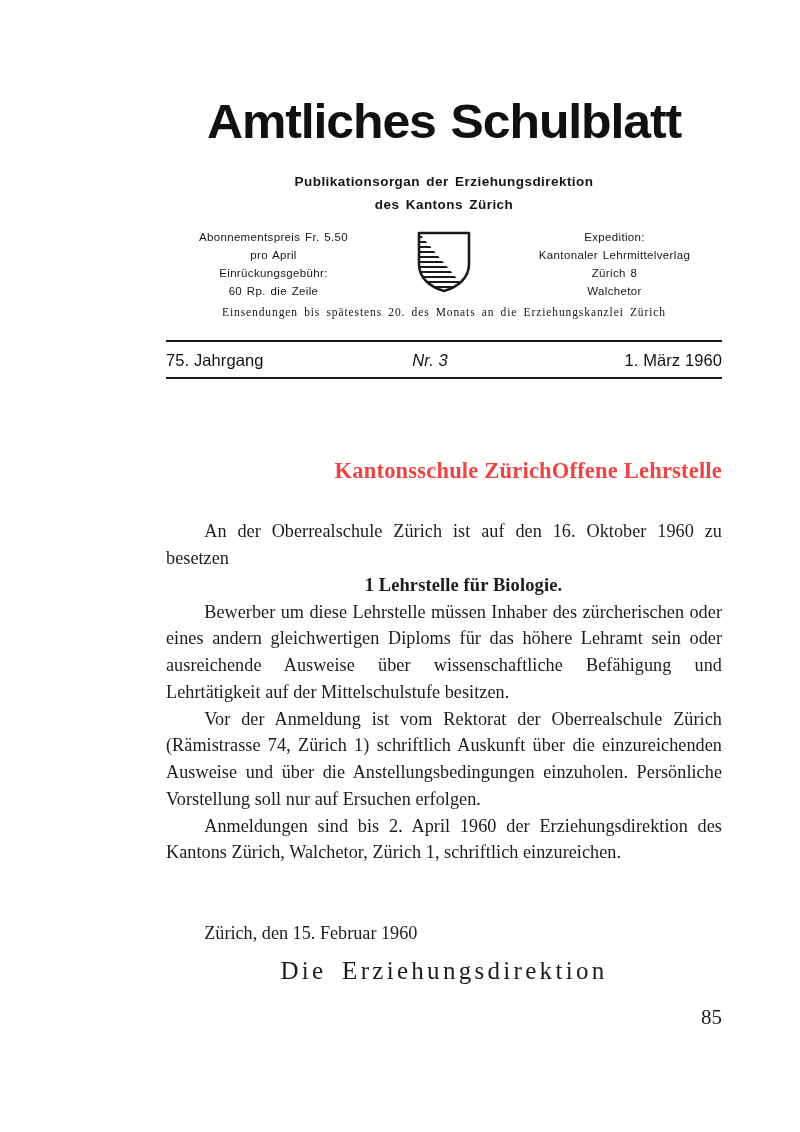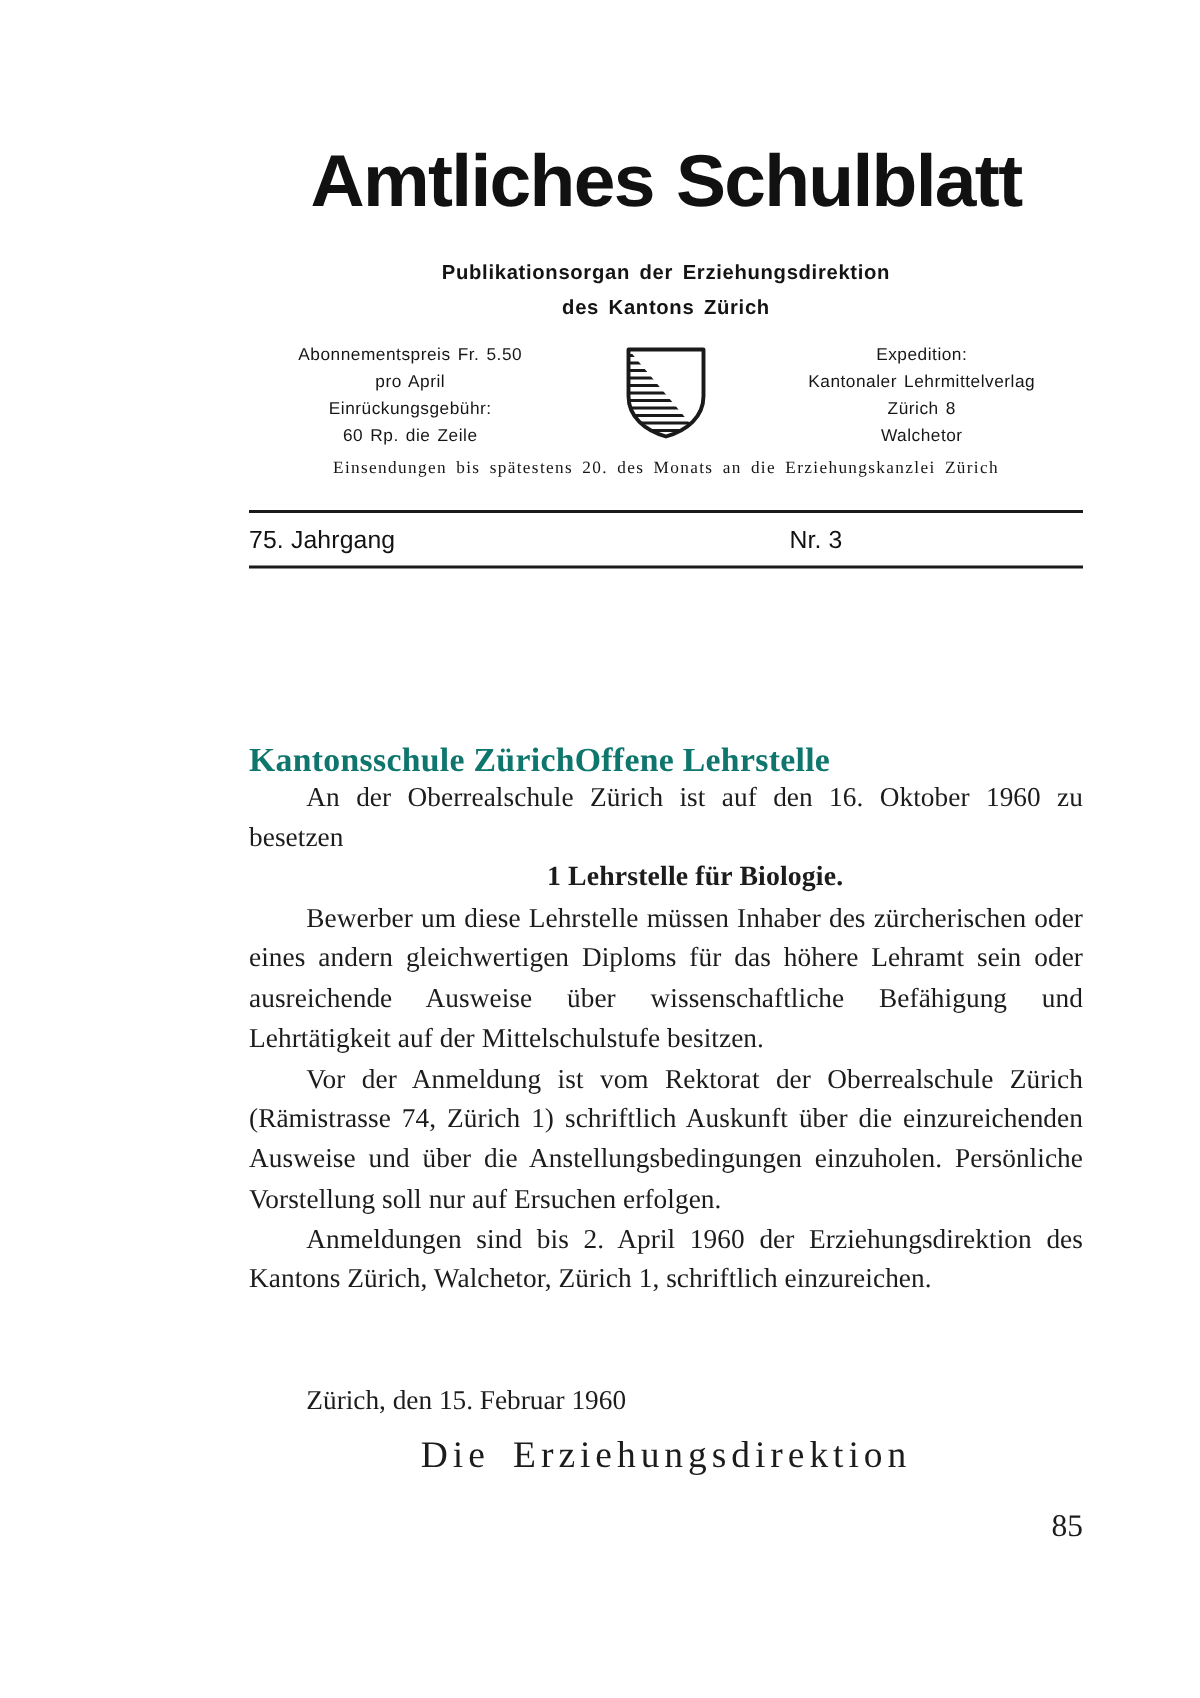--- a/index.html
+++ b/index.html
@@ -111,35 +111,34 @@
     height: 30px;
     display: flex;
     align-items: center;
     font-family: "Liberation Sans", "DejaVu Sans", sans-serif;
     font-size: 16.5px;
     letter-spacing: 0.1px;
     color: #121212;
     gap: 28px;
   }
   .issue-line .year   { flex: 0 0 200px; text-align: left; }
-  .issue-line .number { flex: 1 1 auto;  text-align: center; padding-right: 28px; }
+  .issue-line .number { flex: 1 1 auto;  text-align: center; padding-right: 28px; font-style: italic; }
   .issue-line .date   { flex: 0 0 200px; text-align: right; }
 
   
   .headings {
     top: 458px;
     display: flex;
-    justify-content: flex-start;
+    justify-content: flex-end;
     align-items: baseline;
     font-family: "Liberation Serif", "DejaVu Serif", serif;
     font-weight: bold;
     font-size: 22.5px;
     letter-spacing: 0.2px;
-    color: #0f766e;
-    margin-top: 36px;
+    color: #ef4444;
   }
 
   
   .body-block {
     top: 518px;
     font-size: 18.2px;
     line-height: 1.47;
     text-align: justify;
     color: #1c1c1c;
     letter-spacing: 0.05px;
@@ -256,20 +255,21 @@
 
   </div>
 
   <div class="col deadline">Einsendungen bis spätestens 20. des Monats an die Erziehungskanzlei Zürich</div>
 
   <div class="rule top"></div>
 
   <div class="col issue-line">
     <span class="year">75. Jahrgang</span>
     <span class="number">Nr. 3</span>
+    <span class="date">1. März 1960</span>
   </div>
 
   <div class="rule bottom"></div>
 
   <div class="col headings">
     <span>Kantonsschule Zürich</span>
     <span>Offene Lehrstelle</span>
   </div>
 
   <div class="col body-block">

